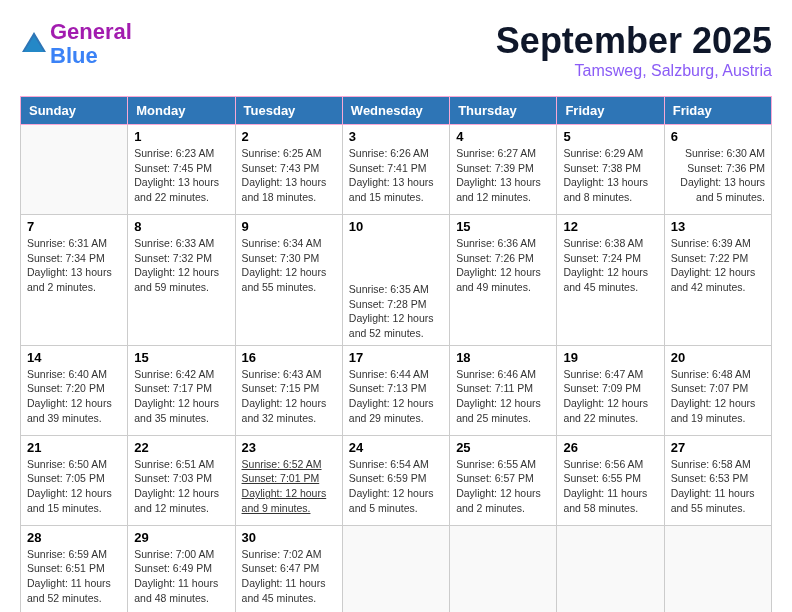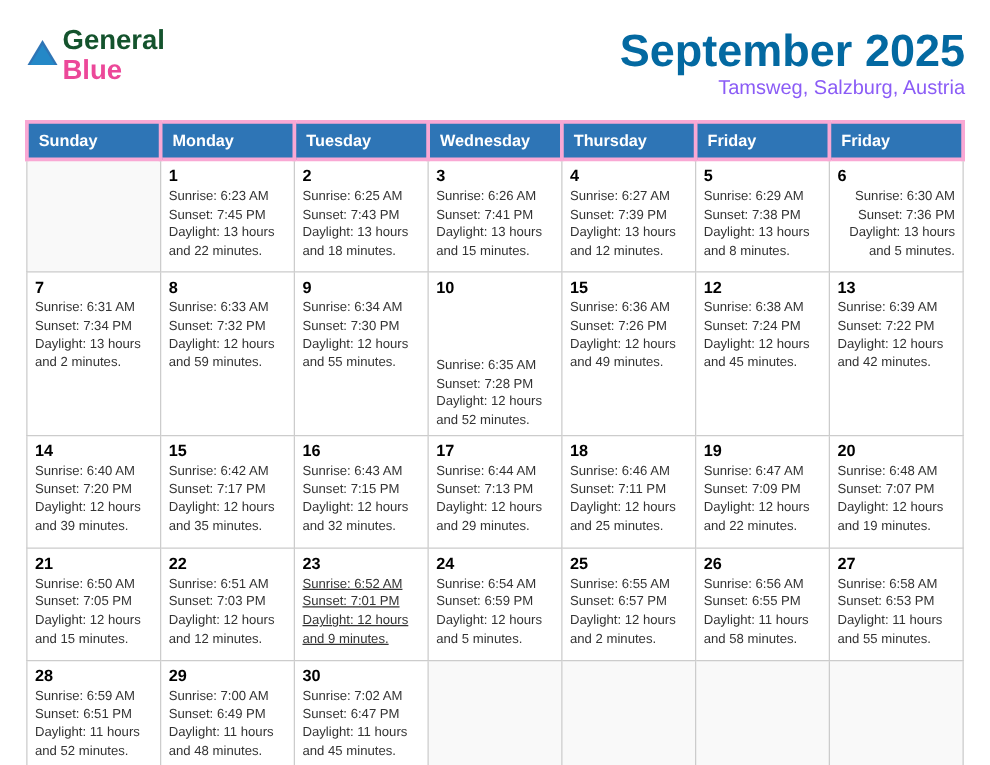--- a/index.html
+++ b/index.html
@@ -20,52 +20,52 @@
       display: flex;
       align-items: center;
     }
     .logo-text {
       font-size: 22px;
       font-weight: bold;
       color: #333;
       line-height: 1.1;
     }
     .logo-text span {
-      color: #14532d;
+      color: #a21caf;
     }
     .logo-icon {
       width: 28px;
       height: 28px;
       margin-right: 2px;
     }
     .title-block {
       text-align: right;
     }
     .month-title {
       font-size: 36px;
       font-weight: bold;
-      color: #0369a1;
+      color: #0f172a;
     }
     .location-title {
       font-size: 16px;
       color: #8b5cf6;
     }
     .calendar {
       width: 100%;
       border-collapse: collapse;
       font-size: 11px;
     }
     .calendar thead tr th {
       background-color: #2e75b6;
       color: #fff;
       text-align: left;
       padding: 6px 8px;
       font-size: 13px;
       font-weight: bold;
-      border: 3px solid #f9a8d4;
+      border: 1px solid #f9a8d4;
     }
     .calendar tbody tr td {
       border: 1px solid #ccc;
       vertical-align: top;
       padding: 4px 6px;
       width: 107px;
       min-height: 80px;
       height: 90px;
     }
     .day-number {
@@ -87,21 +87,21 @@
 <body>
 
 <div class="header-area">
   <div class="logo">
     <svg class="logo-icon" viewBox="0 0 28 28" xmlns="http://www.w3.org/2000/svg">
       <polygon points="14,2 26,22 2,22" fill="#2e75b6"></polygon>
       <polygon points="14,6 24,22 4,22" fill="#1a9cd8" opacity="0.5"></polygon>
     </svg>
     <div>
       <div class="logo-text">
-        <span>General</span><br><span style="color:#ec4899">Blue</span>
+        <span>General</span><br><span style="color:#3b82f6">Blue</span>
       </div>
     </div>
   </div>
   <div class="title-block">
     <div class="month-title">September 2025</div>
     <div class="location-title">Tamsweg, Salzburg, Austria</div>
   </div>
 </div>
 
 <table class="calendar">

